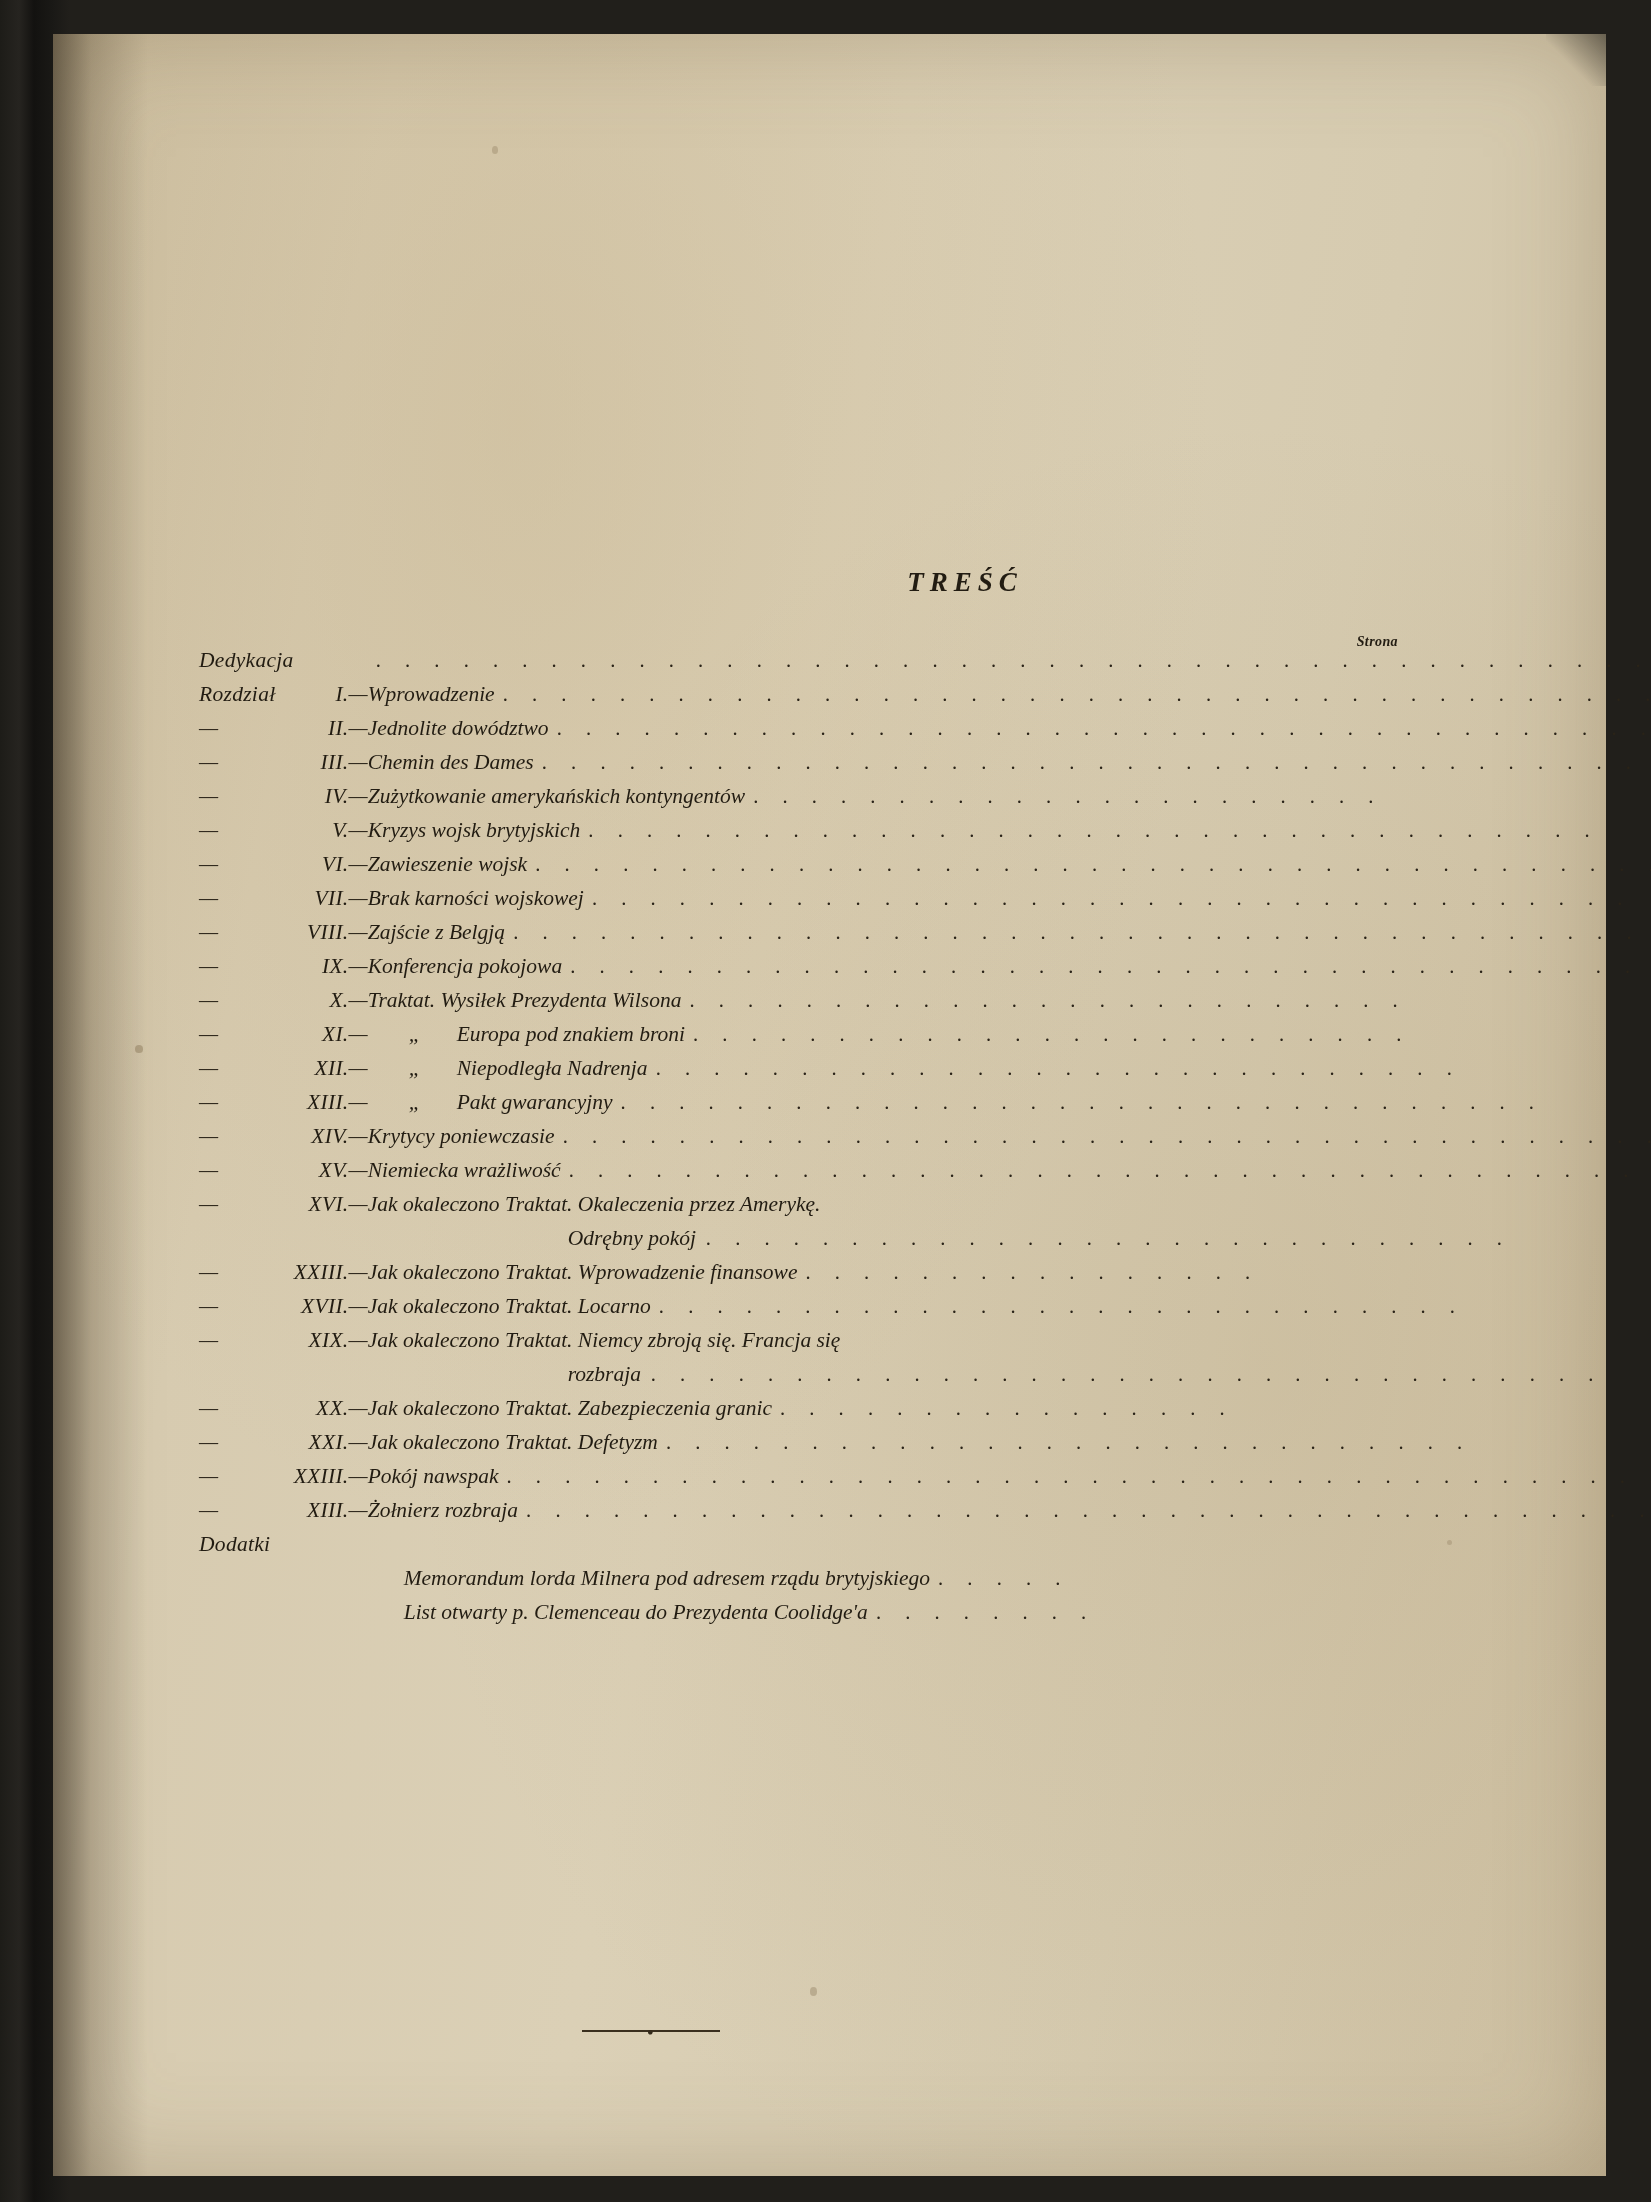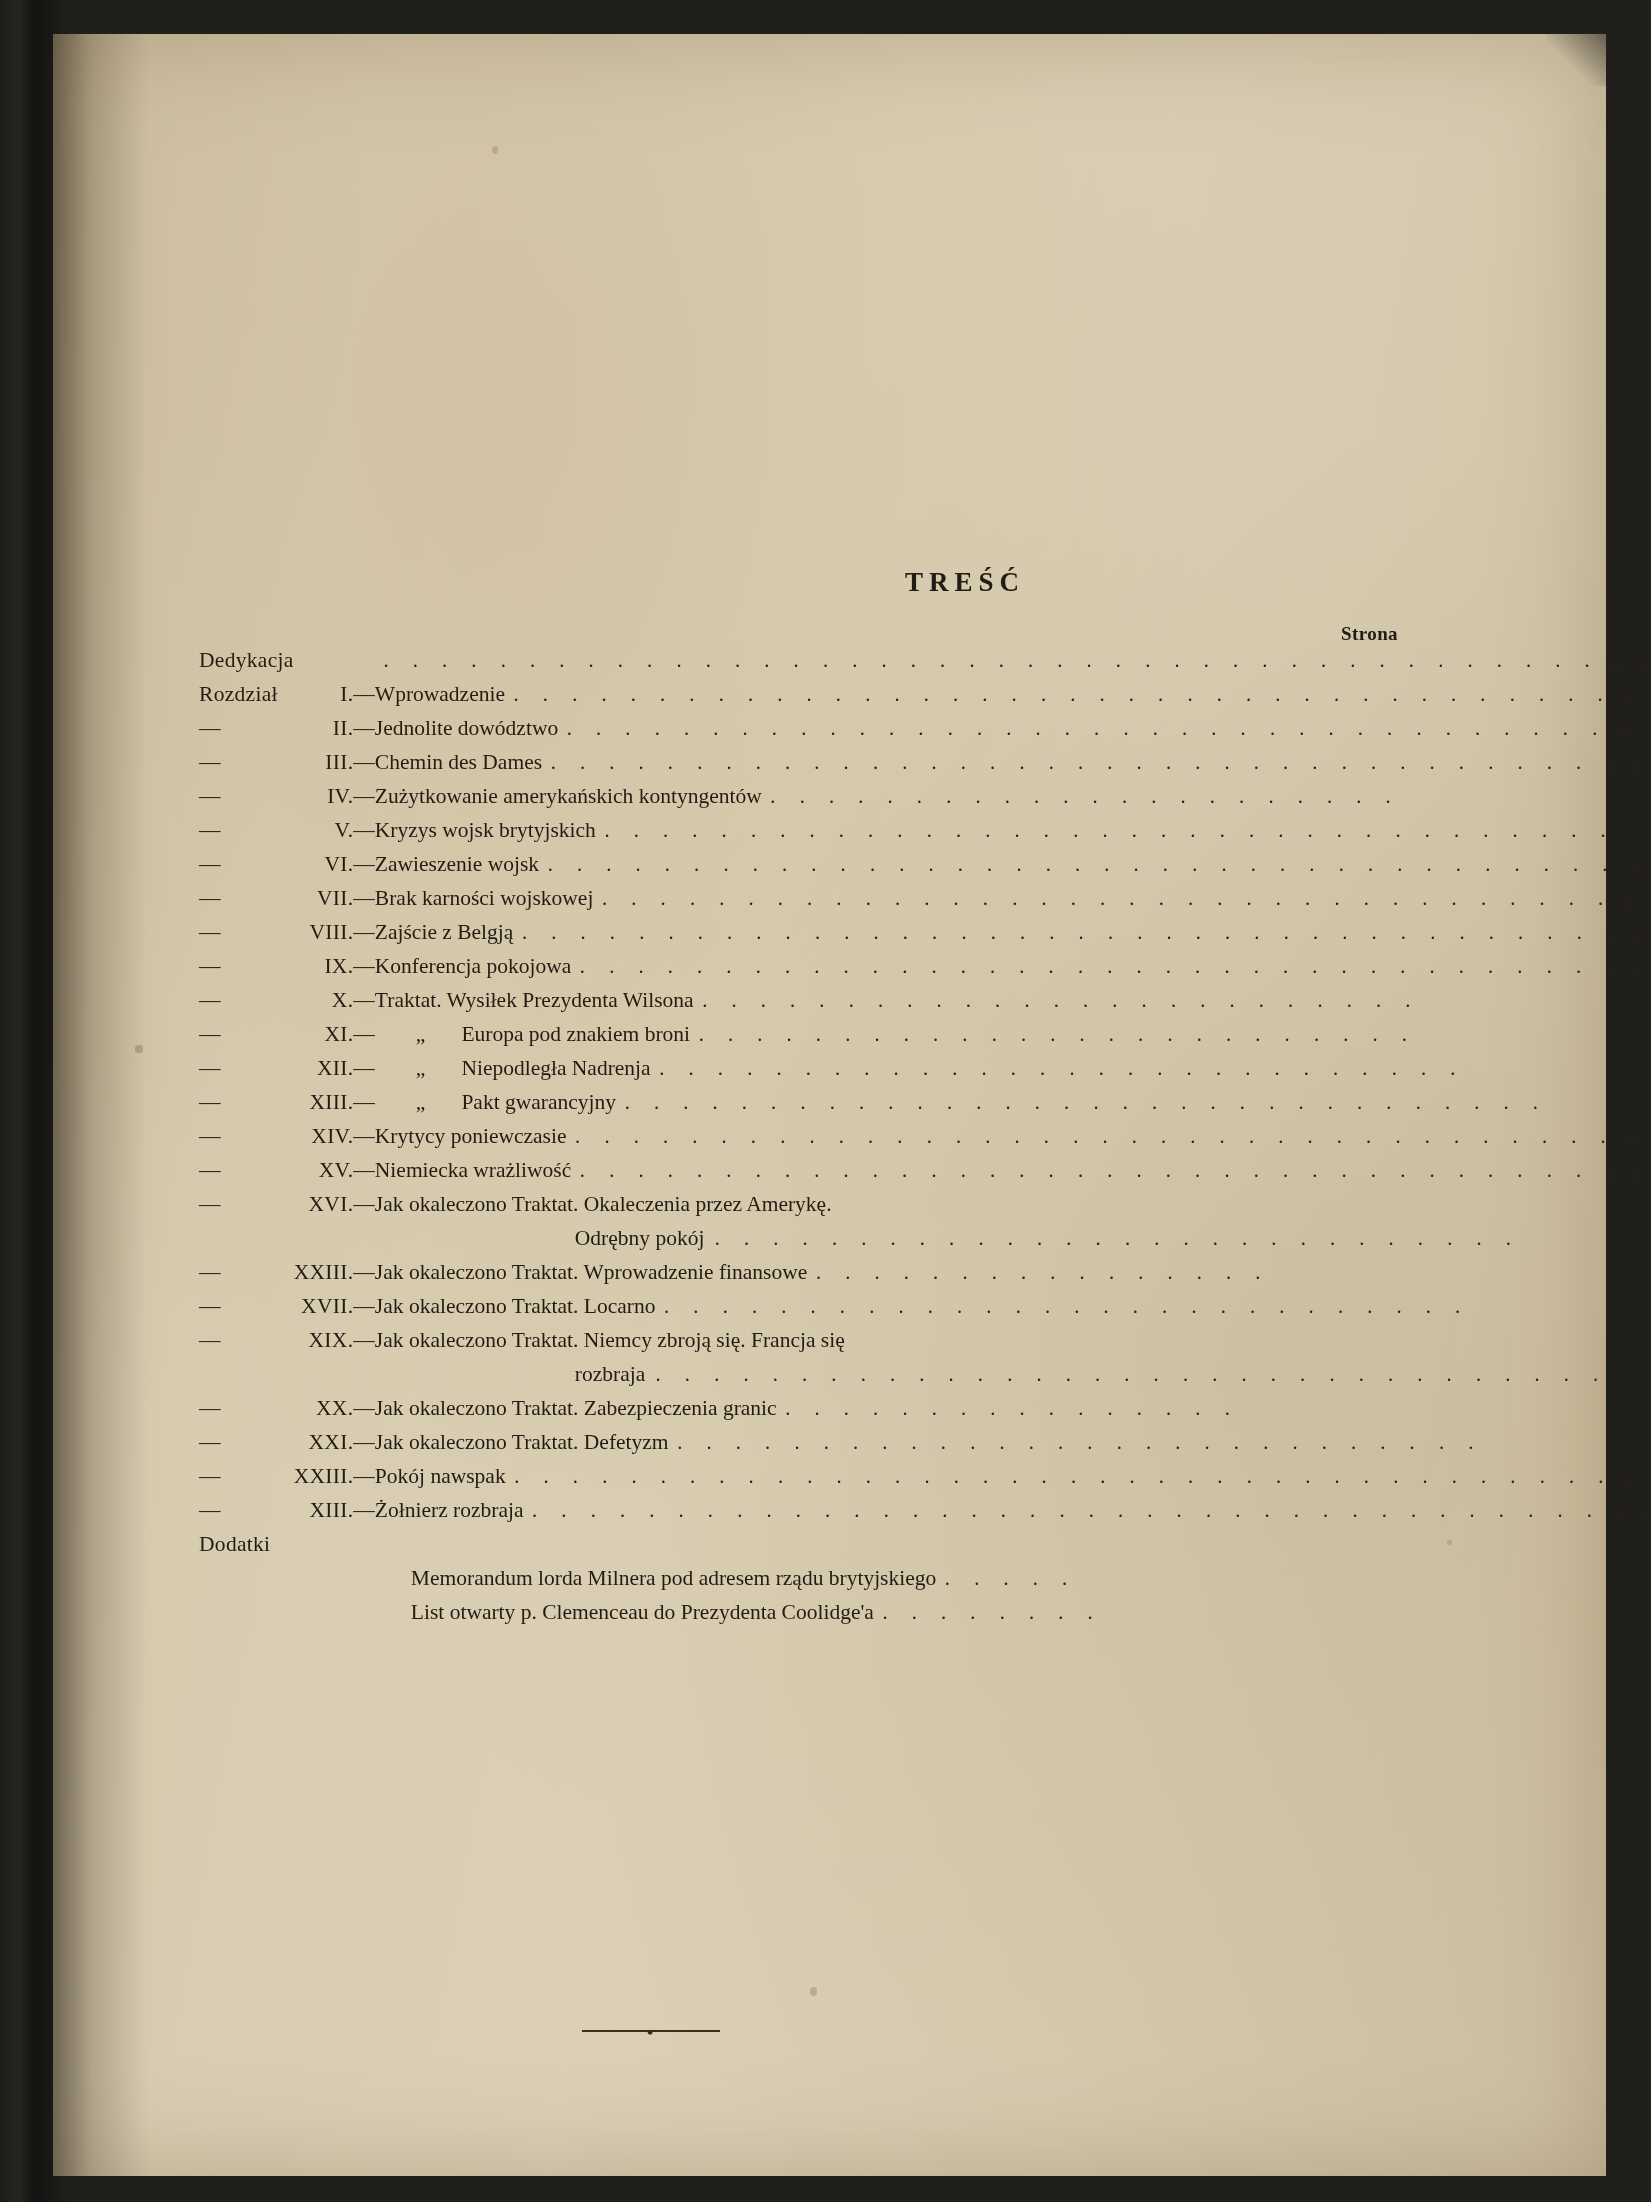--- a/index.html
+++ b/index.html
@@ -13,20 +13,21 @@
     overflow: hidden;
     font-family: "Liberation Serif", serif;
   }
 
   
   #scan {
     position: relative;
     width: 1652px;
     height: 2203px;
     background: #404040;
+    font-style: italic;
   }
 
   
   #cover {
     position: absolute;
     left: 0; top: 0;
     width: 1652px; height: 2203px;
     background:
       linear-gradient(90deg,
         #1d1c18 0px, #262420 19px, #131210 34px, #1a1916 53px, #211f1b 69px);
@@ -82,22 +83,22 @@
     font-weight: bold;
     font-size: 27px;
     letter-spacing: 6px;
     margin-left: 310px;
     margin-bottom: 45px;
   }
 
   #page-col-label {
     position: absolute;
     right: 23px;
-    top: 56px;
-    font-size: 19px;
+    top: 67px;
+    font-size: 14px;
     font-weight: bold;
     letter-spacing: 0.4px;
     text-align: center;
   }
 
   table.toc {
     width: 100%;
     border-collapse: collapse;
     font-size: 21.5px;
   }

